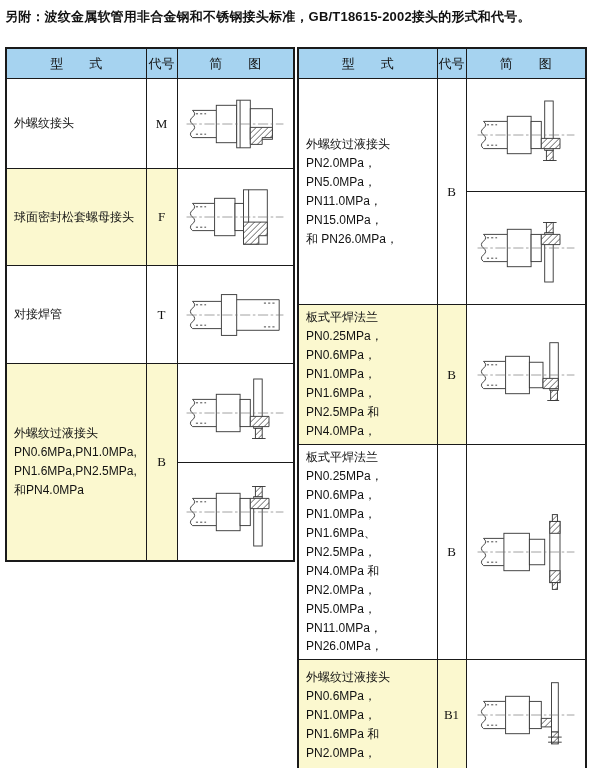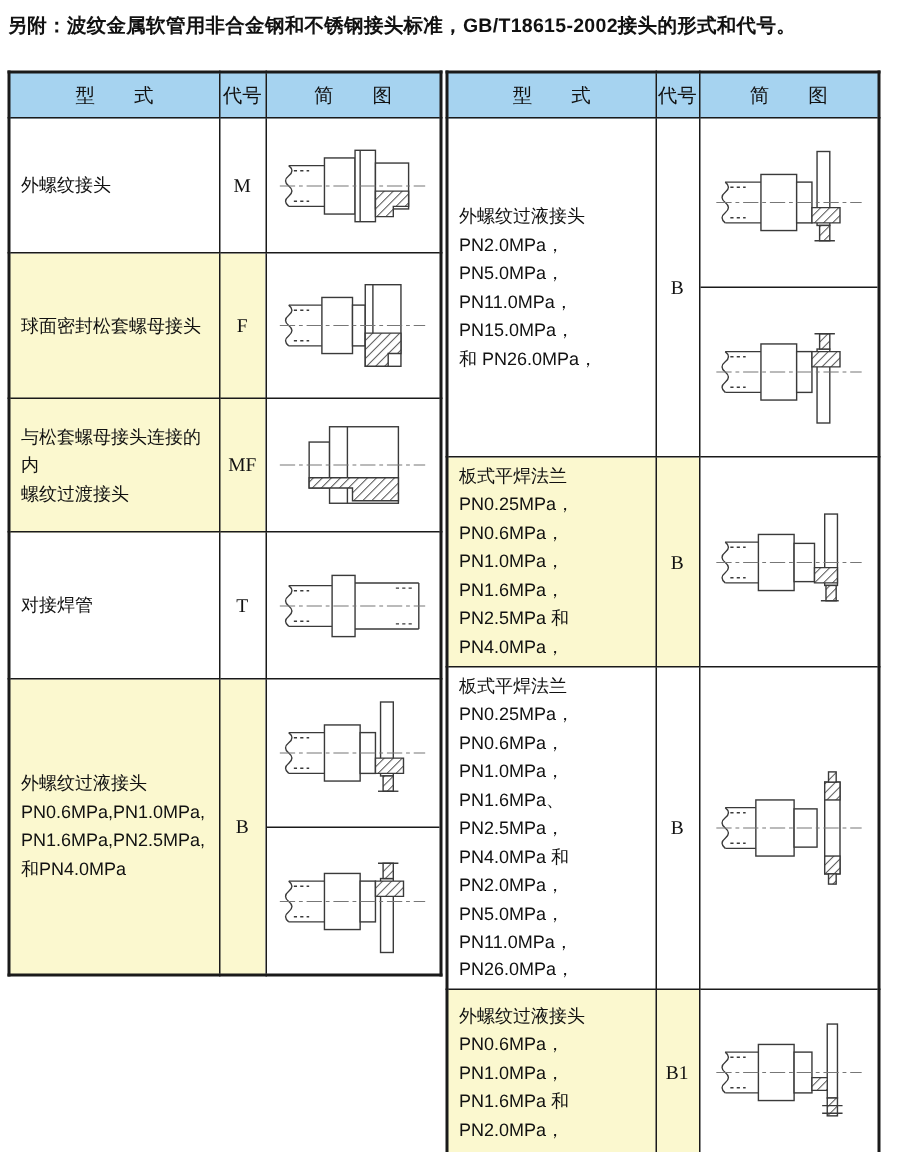--- a/index.html
+++ b/index.html
@@ -111,42 +111,20 @@
                 <rect x="36" y="24" width="24" height="44" fill="#fff" stroke="#3a3a3a" stroke-width="1.1"></rect>
                 <rect x="60" y="30" width="10" height="32" fill="#fff" stroke="#3a3a3a" stroke-width="1.1"></rect>
                 <rect x="70" y="14" width="28" height="64" fill="#fff" stroke="#3a3a3a" stroke-width="1.1"></rect>
                 <line x1="76" y1="14" x2="76" y2="78" stroke="#3a3a3a" stroke-width="1.1"></line>
                 <path d="M70,52 H98 V68 H88 V78 H70 Z" fill="url(#hp2)" stroke="#3a3a3a" stroke-width="1.1"></path>
                 <line x1="3" y1="46" x2="117" y2="46" stroke="#777" stroke-width="0.8" stroke-dasharray="12 3 3 3"></line>
               </svg>
             </div>
           </td>
     </tr>
-    <tr style="height:89px" data-highlight="true">
-      <td class="type-cell">与松套螺母接头连接的内
-螺纹过渡接头</td>
-      <td class="code-cell">MF</td>
-      <td class="diagram-cell">
-            <div class="diagram">
-              <svg viewBox="0 0 120 92" width="102" height="80" xmlns="http://www.w3.org/2000/svg">
-                <defs>
-                  <pattern id="hp4" width="5" height="5" patternUnits="userSpaceOnUse" patternTransform="rotate(45)">
-                    <rect width="5" height="5" fill="#fff"></rect>
-                    <line x1="0" y1="0" x2="0" y2="5" stroke="#555" stroke-width="1.6"></line>
-                  </pattern>
-                </defs>
-                <rect x="26" y="28" width="16" height="36" fill="#fff" stroke="#3a3a3a" stroke-width="1.1"></rect>
-                <rect x="42" y="16" width="54" height="60" fill="#fff" stroke="#3a3a3a" stroke-width="1.1"></rect>
-                <line x1="56" y1="16" x2="56" y2="76" stroke="#3a3a3a" stroke-width="1.1"></line>
-                <path d="M26,56 H96 V74 H60 V64 H26 Z" fill="url(#hp4)" stroke="#3a3a3a" stroke-width="1.1"></path>
-                <line x1="3" y1="46" x2="117" y2="46" stroke="#777" stroke-width="0.8" stroke-dasharray="12 3 3 3"></line>
-              </svg>
-            </div>
-          </td>
-    </tr>
     <tr style="height:98px" data-highlight="false">
       <td class="type-cell">对接焊管</td>
       <td class="code-cell">T</td>
       <td class="diagram-cell">
             <div class="diagram">
               <svg viewBox="0 0 120 92" width="102" height="80" xmlns="http://www.w3.org/2000/svg">
                 <defs>
                   <pattern id="hp5" width="5" height="5" patternUnits="userSpaceOnUse" patternTransform="rotate(45)">
                     <rect width="5" height="5" fill="#fff"></rect>
                     <line x1="0" y1="0" x2="0" y2="5" stroke="#555" stroke-width="1.6"></line>

